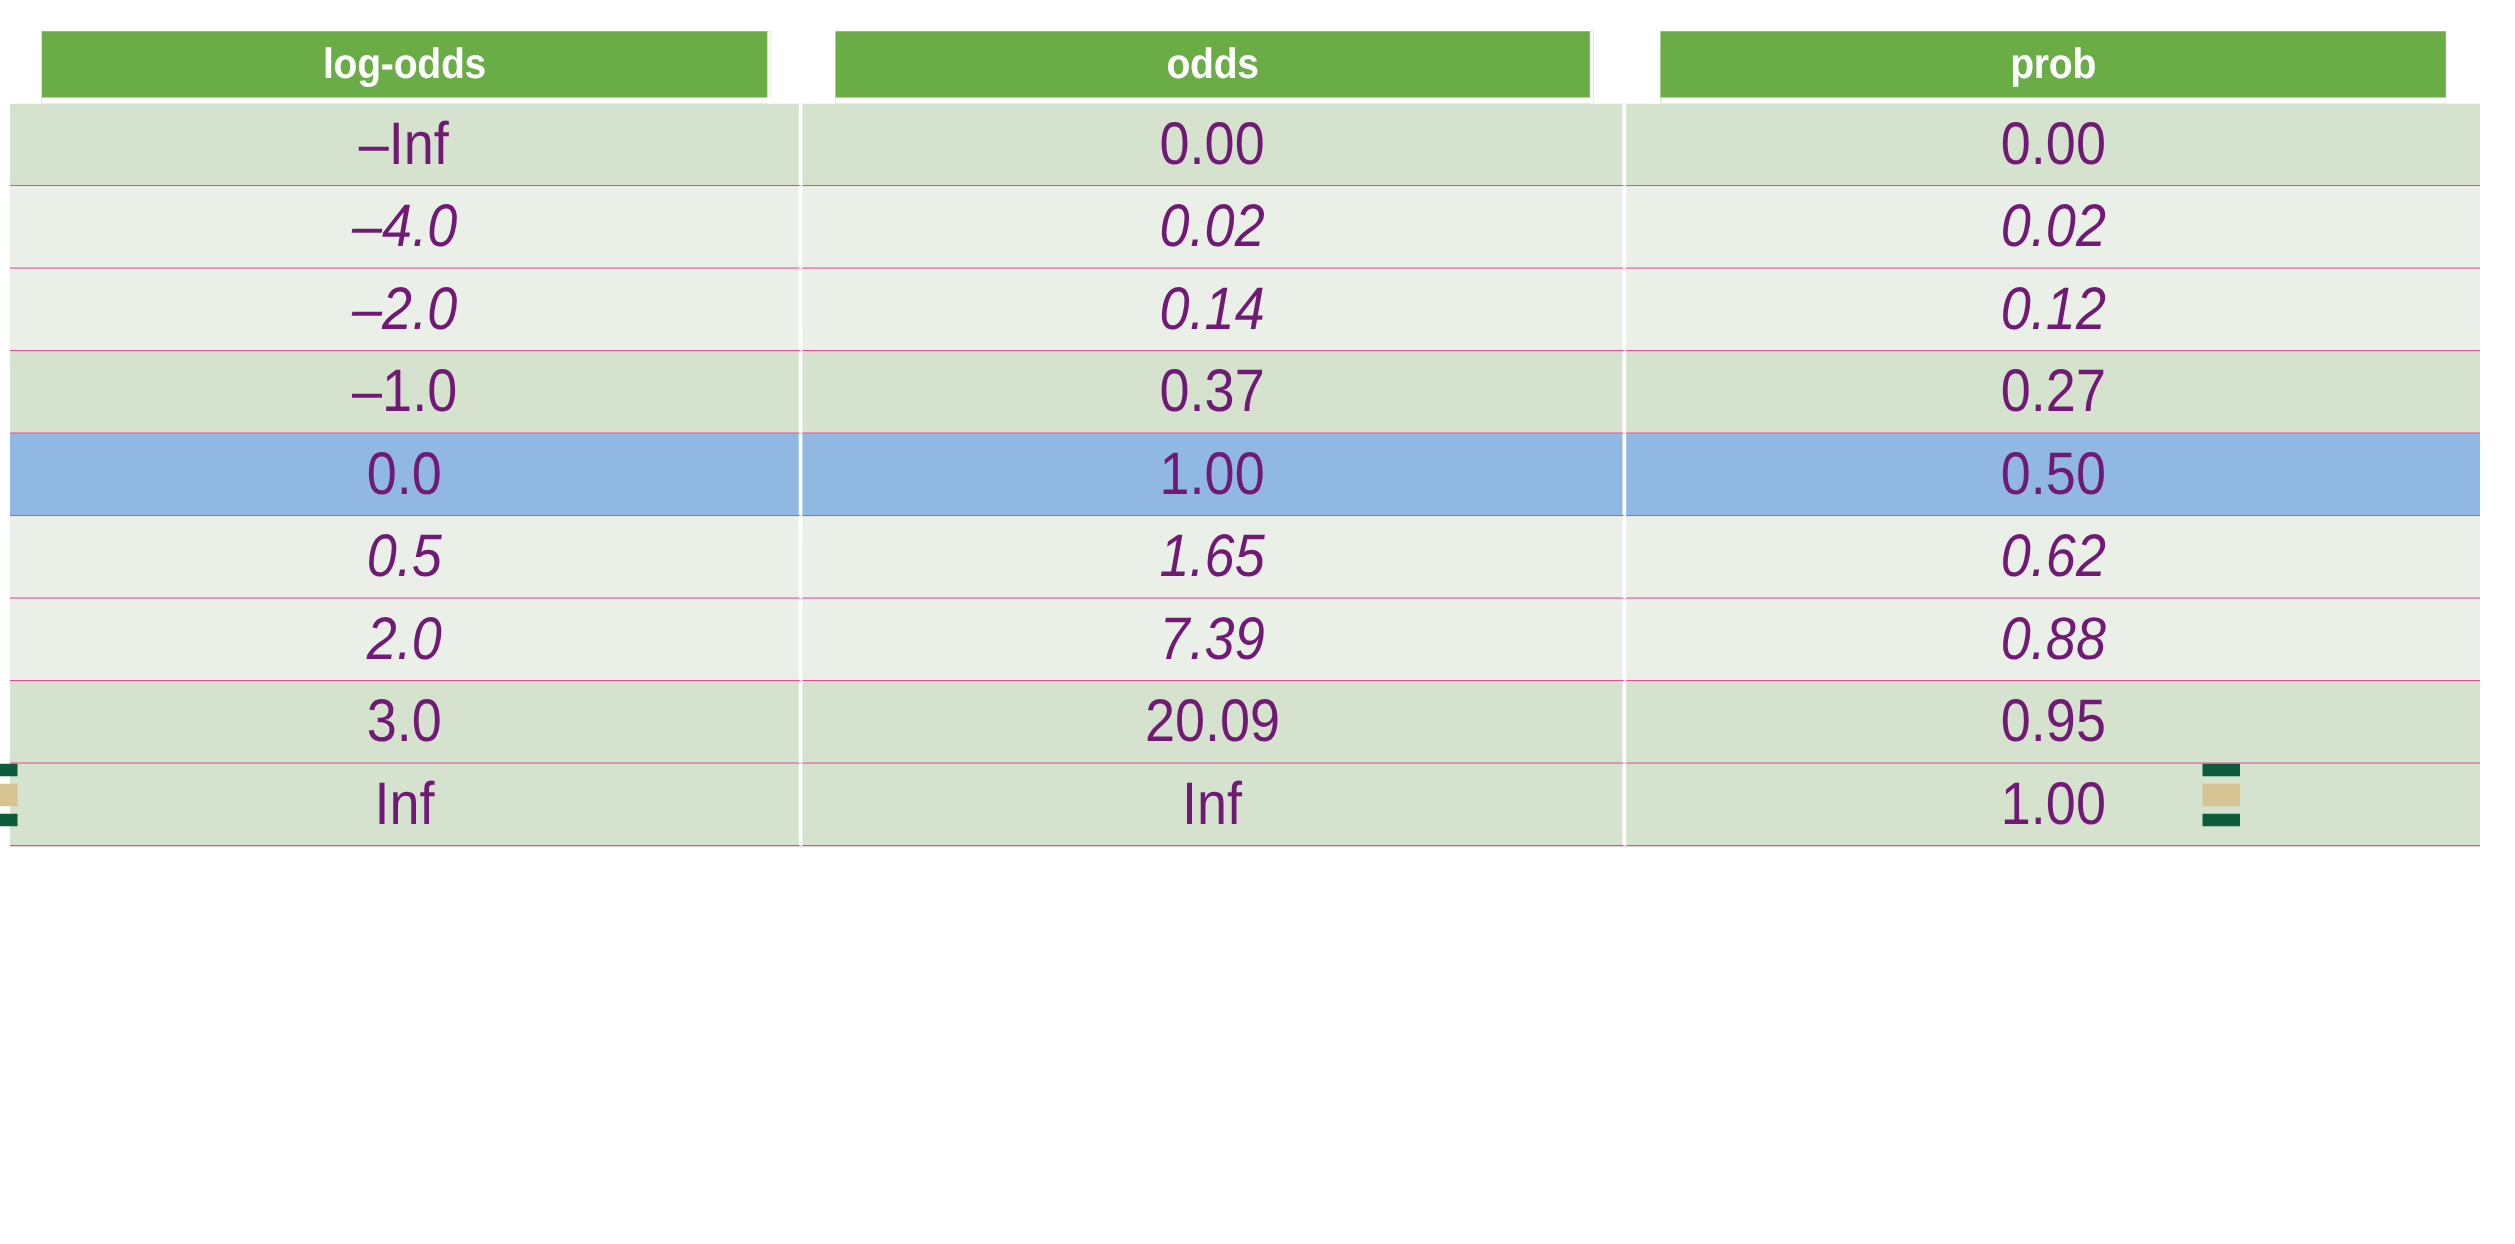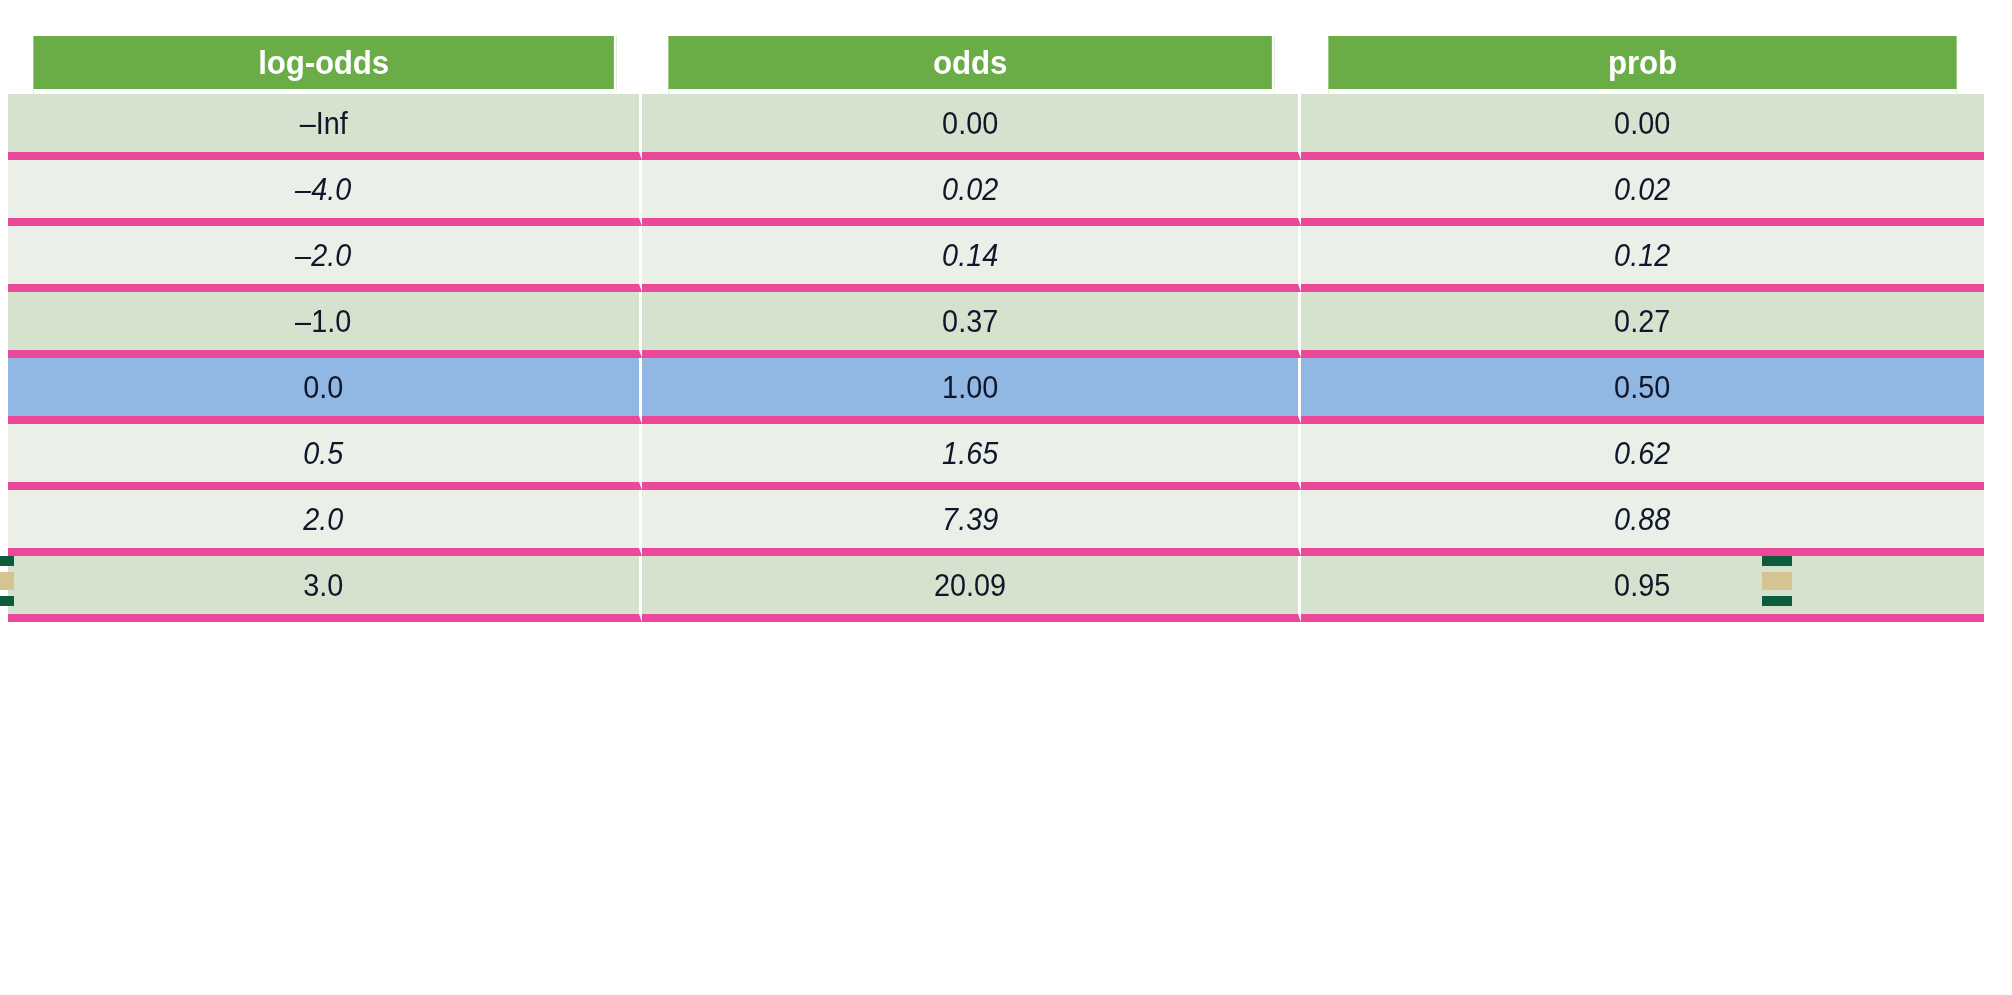--- a/index.html
+++ b/index.html
@@ -23,21 +23,21 @@
     width: 2012px;
     height: 995px;
     background: #ffffff;
     overflow: hidden;
   }
 
   
   #table-wrap {
     position: absolute;
     left: 8px;
-    top: 36px;
+    top: 25px;
     width: 1756px;
   }
 
   table.odds-table {
     width: 1976px;
     border-collapse: separate;
     border-spacing: 0;
     table-layout: fixed;
   }
 
@@ -58,26 +58,26 @@
     border-right: 3px solid #ffffff;
     border-bottom: 5px solid #ffffff;
     font-stretch: condensed;
     transform: scaleX(0.92);
   }
   thead th:last-child { border-right: none; }
 
   
   tbody td {
     height: 66px;
-    font-size: 32px;
-    color: #0f172a;
+    font-size: 48px;
+    color: #701a75;
     text-align: center;
     vertical-align: middle;
     border-right: 3px solid #ffffff;
-    border-bottom: 8px solid #ec4899;
+    border-bottom: 1px solid #ec4899;
     font-stretch: condensed;
   }
   tbody td:last-child { border-right: none; }
 
   tbody tr.band-dark  td { background: #d5e2cd; }
   tbody tr.band-light td { background: #eaf0e8; font-style: italic; }
   tbody tr.band-hi    td { background: #90b8e2; text-align: center; }
 
   tbody td .cell-txt {
     display: inline-block;
@@ -163,20 +163,25 @@
           <tr class="band-light">
             <td><span class="cell-txt">2.0</span></td>
             <td><span class="cell-txt">7.39</span></td>
             <td><span class="cell-txt">0.88</span></td>
           </tr>
           <tr class="band-dark">
             <td><span class="cell-txt">3.0</span></td>
             <td><span class="cell-txt">20.09</span></td>
             <td><span class="cell-txt">0.95</span></td>
           </tr>
+          <tr class="band-dark">
+            <td><span class="cell-txt">Inf</span></td>
+            <td><span class="cell-txt">Inf</span></td>
+            <td><span class="cell-txt">1.00</span></td>
+          </tr>
         </tbody>
     </table>
 
     <div class="edge-mark left">
       <div class="bar g1"></div>
       <div class="bar t1"></div>
       <div class="bar g2"></div>
     </div>
 
     <div class="edge-mark right">

